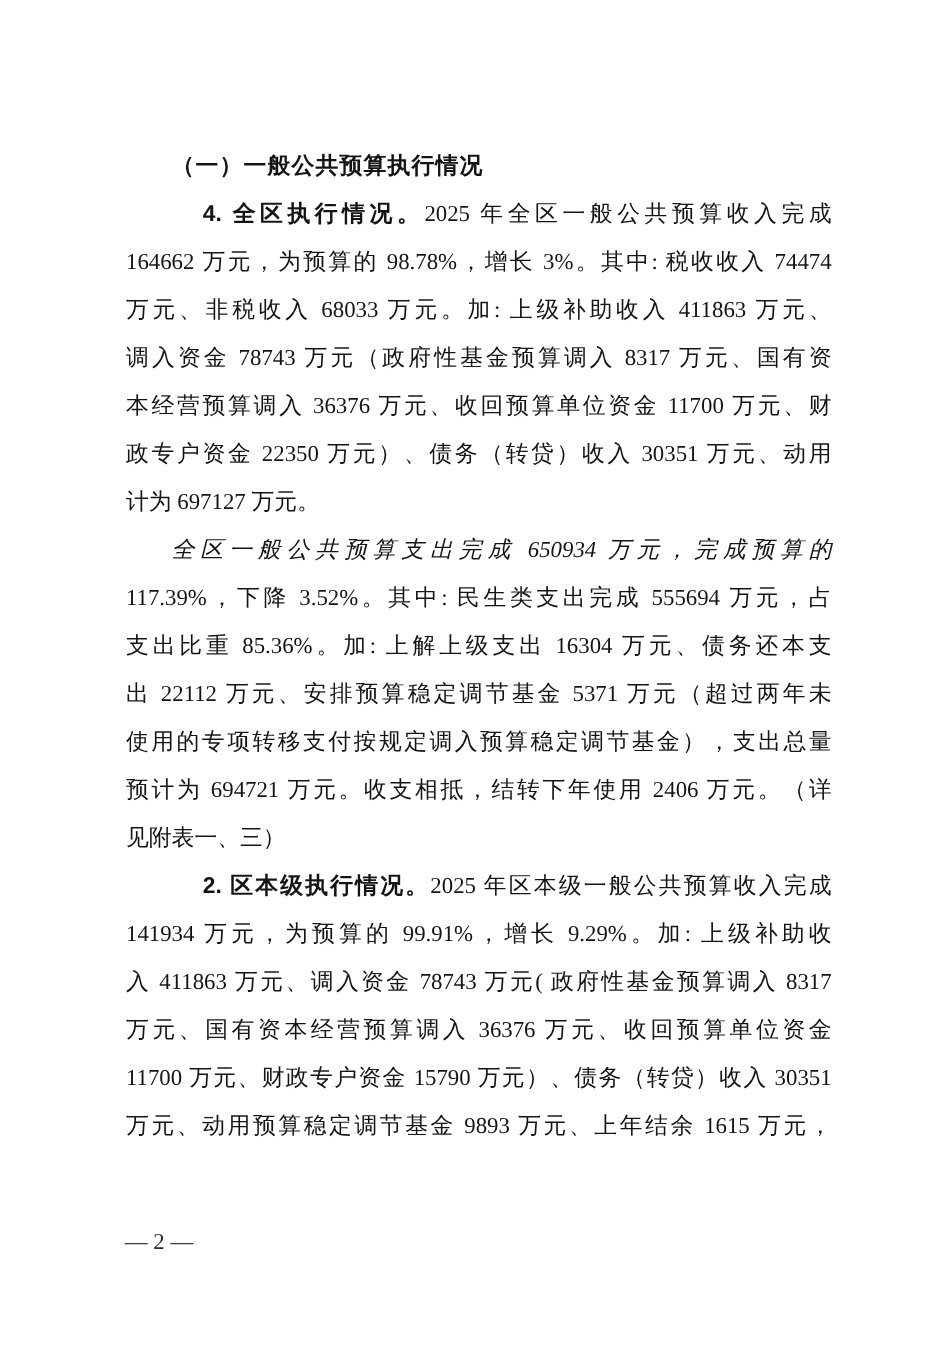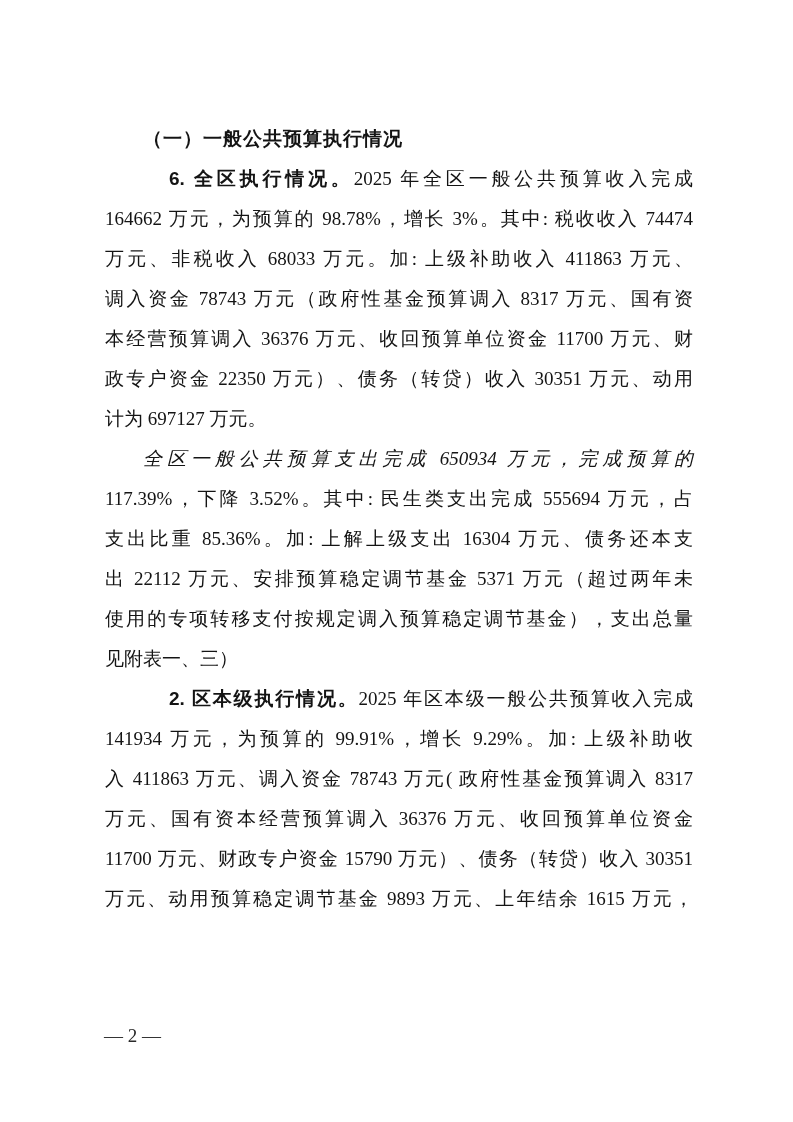--- a/index.html
+++ b/index.html
@@ -58,33 +58,34 @@
   }
 </style>
 </head>
 <body>
 
 <div class="page">
   <div class="text-block">
 
     <div class="ln heading">（一）一般公共预算执行情况</div>
 
-    <div class="ln num"><span class="lead">6. 全区执行情况。</span><span>2025 年全区一般公共预算收入完成</span></div>
+    <div class="ln num"><span class="lead">4. 全区执行情况。</span><span>2025 年全区一般公共预算收入完成</span></div>
     <div class="ln">164662 万元，为预算的 98.78%，增长 3%。其中: 税收收入 74474</div>
     <div class="ln">万元、非税收入 68033 万元。加: 上级补助收入 411863 万元、</div>
     <div class="ln">调入资金 78743 万元（政府性基金预算调入 8317 万元、国有资</div>
     <div class="ln">本经营预算调入 36376 万元、收回预算单位资金 11700 万元、财</div>
     <div class="ln">政专户资金 22350 万元）、债务（转贷）收入 30351 万元、动用</div>
     <div class="ln endline">计为 697127 万元。</div>
 
     <div class="ln ind">全区一般公共预算支出完成 650934 万元，完成预算的</div>
     <div class="ln">117.39%，下降 3.52%。其中: 民生类支出完成 555694 万元，占</div>
     <div class="ln">支出比重 85.36%。加: 上解上级支出 16304 万元、债务还本支</div>
     <div class="ln">出 22112 万元、安排预算稳定调节基金 5371 万元（超过两年未</div>
     <div class="ln">使用的专项转移支付按规定调入预算稳定调节基金），支出总量</div>
+    <div class="ln">预计为 694721 万元。收支相抵，结转下年使用 2406 万元。（详</div>
     <div class="ln endline">见附表一、三）</div>
 
     <div class="ln num"><span class="lead">2. 区本级执行情况。</span><span>2025 年区本级一般公共预算收入完成</span></div>
     <div class="ln">141934 万元，为预算的 99.91%，增长 9.29%。加: 上级补助收</div>
     <div class="ln">入 411863 万元、调入资金 78743 万元( 政府性基金预算调入 8317</div>
     <div class="ln">万元、国有资本经营预算调入 36376 万元、收回预算单位资金</div>
     <div class="ln">11700 万元、财政专户资金 15790 万元）、债务（转贷）收入 30351</div>
     <div class="ln">万元、动用预算稳定调节基金 9893 万元、上年结余 1615 万元，</div>
 
   </div>

